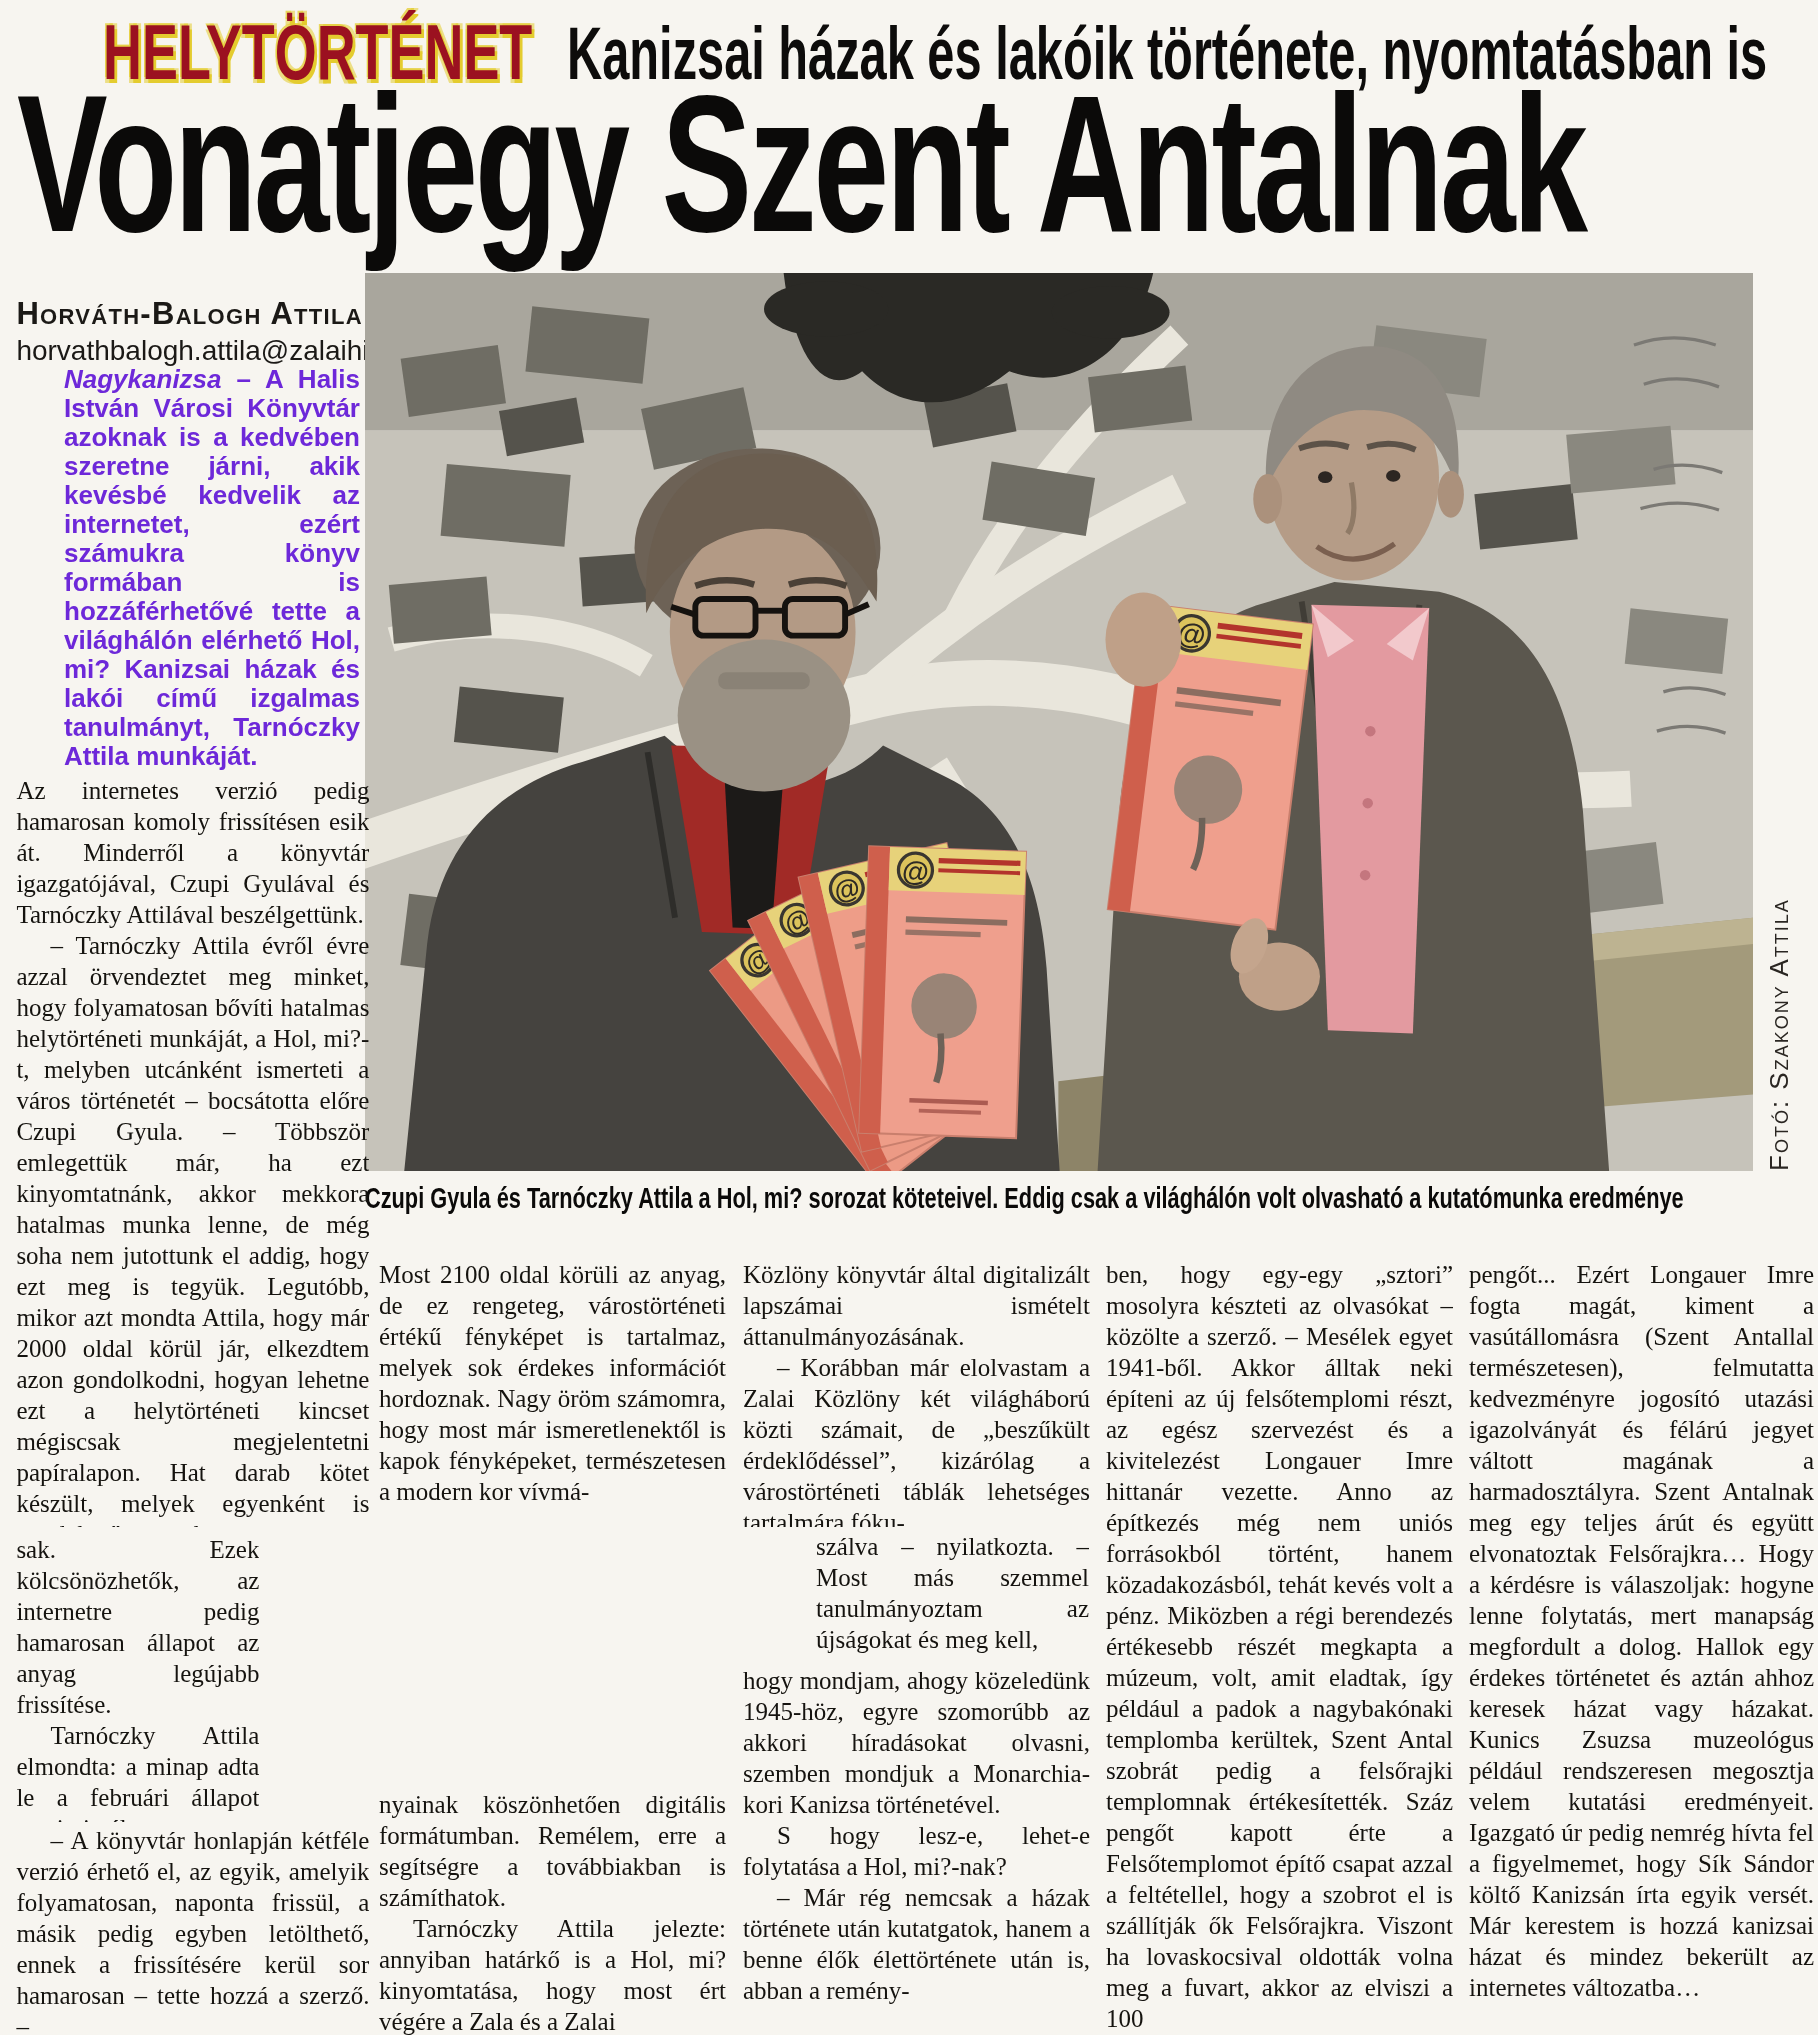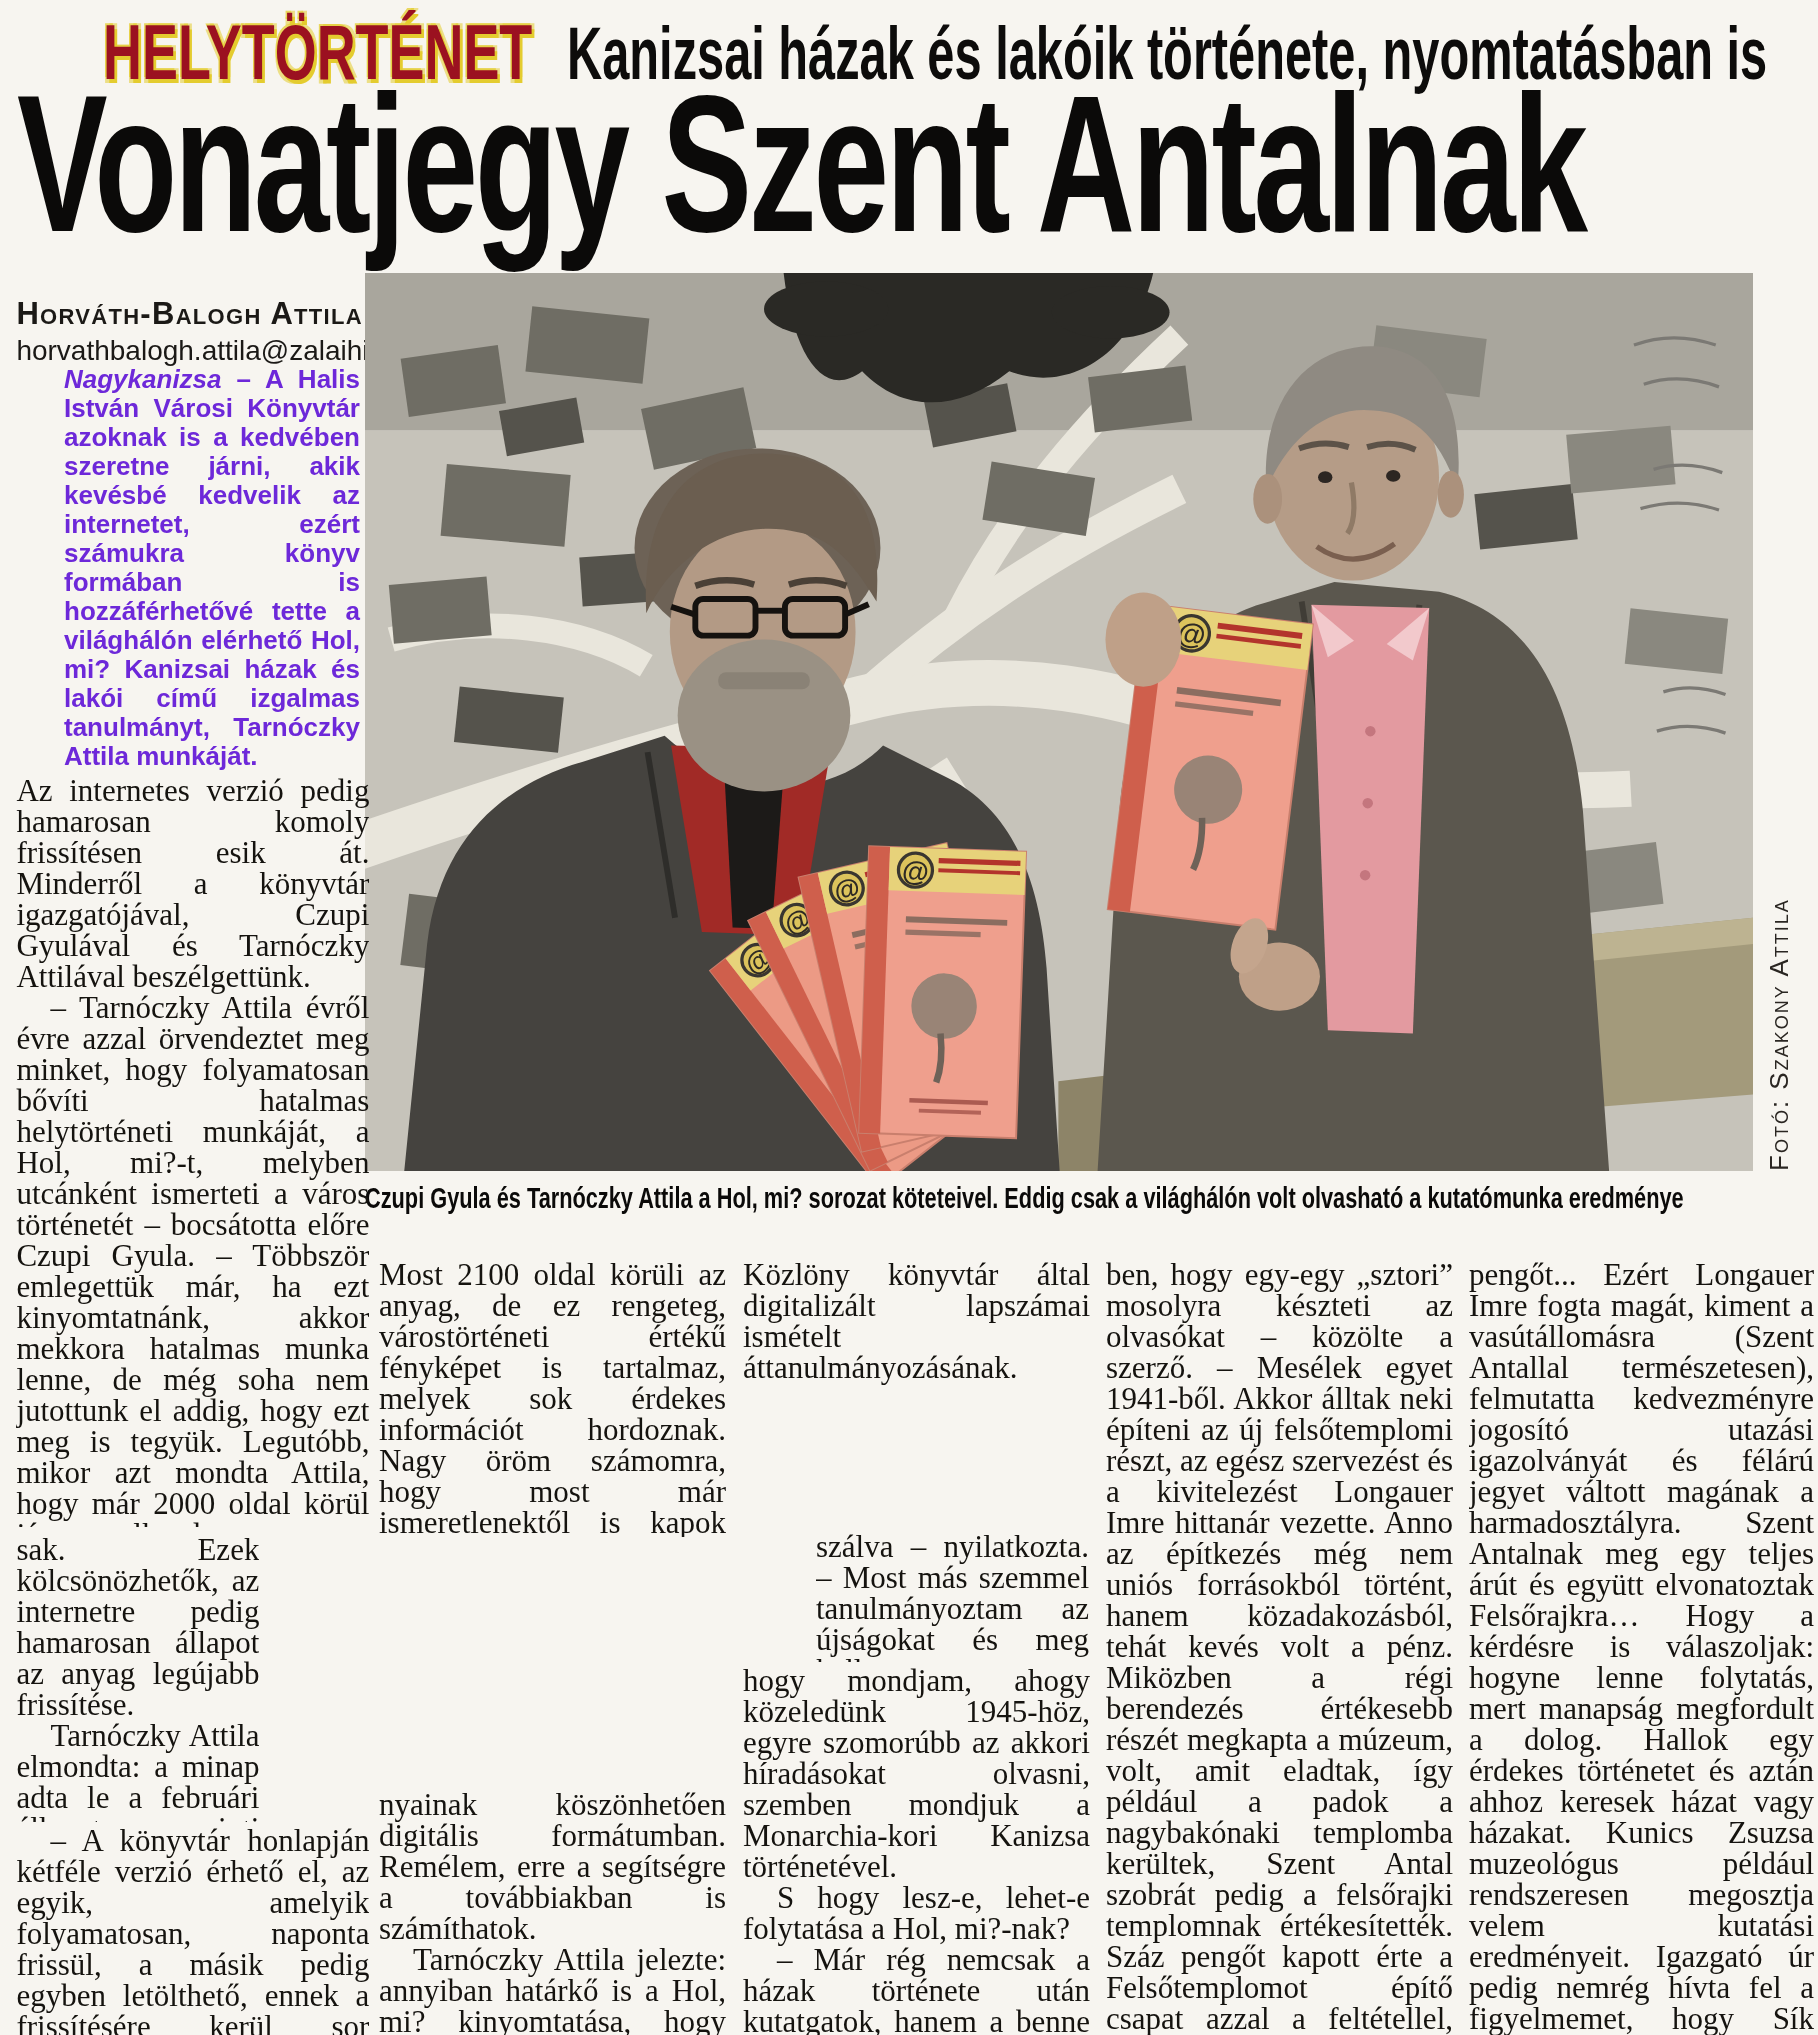--- a/index.html
+++ b/index.html
@@ -28,21 +28,21 @@
           font-family:"Liberation Sans",sans-serif;font-variant:small-caps;letter-spacing:2px;
           font-size:26px;color:#2a2622;}
   .caption{position:absolute;left:365px;top:1182px;margin:0;white-space:nowrap;
           font-family:"Liberation Sans",sans-serif;font-weight:700;font-size:29px;line-height:1.15;
           transform:scaleX(.75);transform-origin:0 0;color:#0b0a09;}
   
   .lead{position:absolute;left:64px;top:365px;width:296px;
         font-family:"Liberation Sans",sans-serif;font-weight:700;font-size:26px;line-height:29px;
         text-align:justify;color:#6d28d9;}
   .lead .loc{font-style:italic;}
-  .seg{position:absolute;font-size:31px;line-height:31px;text-align:justify;overflow:hidden;}
+  .seg{position:absolute;font-size:25px;line-height:31px;text-align:justify;overflow:hidden;}
   .seg p{margin:0;text-indent:34px;}
   .seg.cont p:first-child{text-indent:0;}
   .c1s1{left:16.4px;  top:775px;width:353px;height:752px;}
   .c1s2{left:16.4px;  top:1534px;width:243px;height:288px;}
   .c1s3{left:16.4px;  top:1825px;width:353px;height:216px;}
   .c2s1{left:379px; top:1259px;width:347px;height:278px;}
   .c2s2{left:379px; top:1789px;width:347px;height:249px;}
   .c3s1{left:743px;top:1259px;width:347px;height:268px;}
   .c3s2{left:816px;top:1531px;width:273px;height:131px;}
   .c3s3{left:743px;top:1665px;width:347px;height:373px;}
@@ -262,20 +262,21 @@
     </div>
   <div class="seg c2s1 cont">
       <p>Most 2100 oldal körüli az anyag, de ez rengeteg, várostörténeti értékű fényképet is tartalmaz, melyek sok érdekes információt hordoznak. Nagy öröm számomra, hogy most már ismeretlenektől is kapok fényképeket, természetesen a modern kor vívmá-</p>
     </div>
   <div class="seg c2s2 cont">
       <p>nyainak köszönhetően digitális formátumban. Remélem, erre a segítségre a továbbiakban is számíthatok.</p>
       <p>Tarnóczky Attila jelezte: annyiban határkő is a Hol, mi? kinyomtatása, hogy most ért végére a Zala és a Zalai</p>
     </div>
   <div class="seg c3s1 cont">
       <p>Közlöny könyvtár által digitalizált lapszámai ismételt áttanulmányozásának.</p>
+      <p>– Korábban már elolvastam a Zalai Közlöny két világháború közti számait, de „beszűkült érdeklődéssel”, kizárólag a várostörténeti táblák lehetséges tartalmára fóku-</p>
     </div>
   <div class="seg c3s2 cont">
       <p>szálva – nyilatkozta. – Most más szemmel tanulmányoztam az újságokat és meg kell,</p>
     </div>
   <div class="seg c3s3 cont">
       <p>hogy mondjam, ahogy közeledünk 1945-höz, egyre szomorúbb az akkori híradásokat olvasni, szemben mondjuk a Monarchia-kori Kanizsa történetével.</p>
       <p>S hogy lesz-e, lehet-e folytatása a Hol, mi?-nak?</p>
       <p>– Már rég nemcsak a házak története után kutatgatok, hanem a benne élők élettörténete után is, abban a remény-</p>
     </div>
   <div class="seg c4s1 cont">

